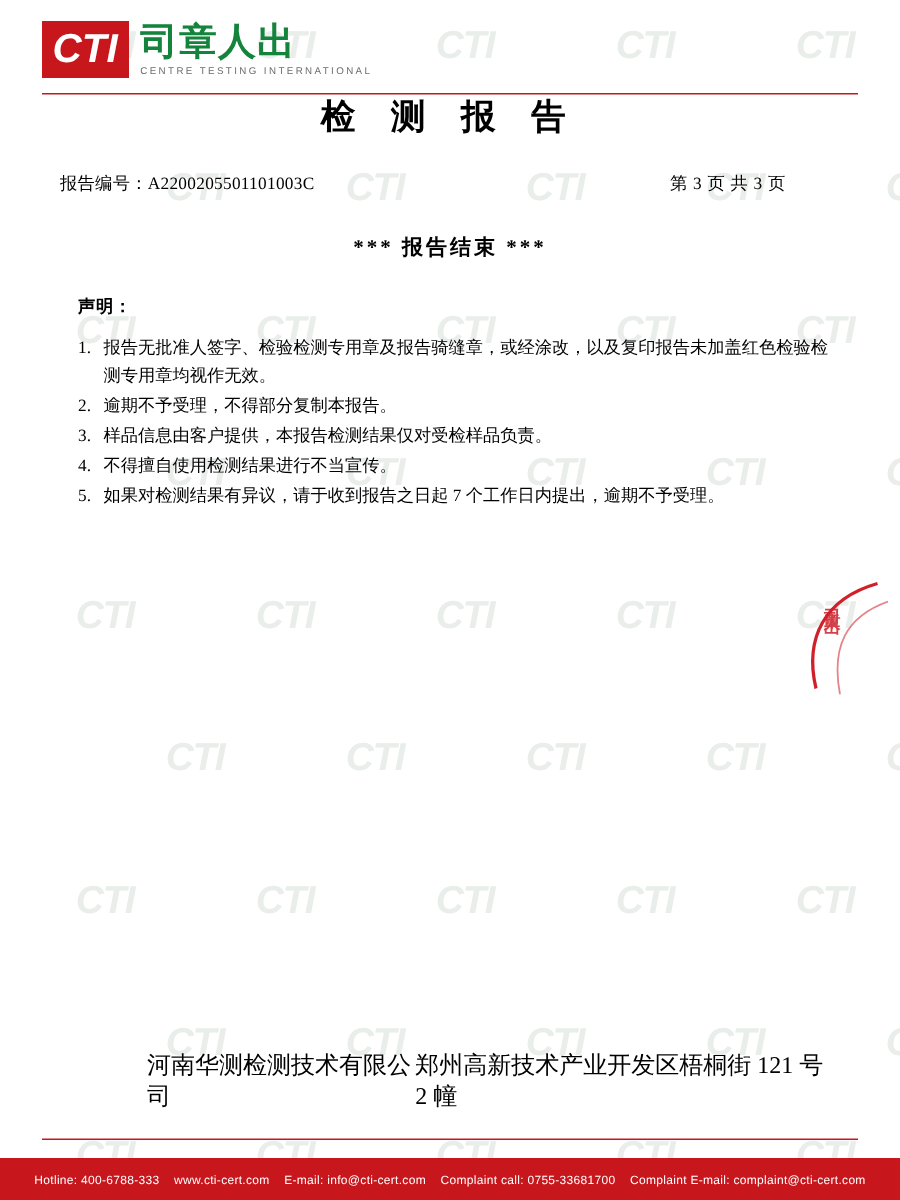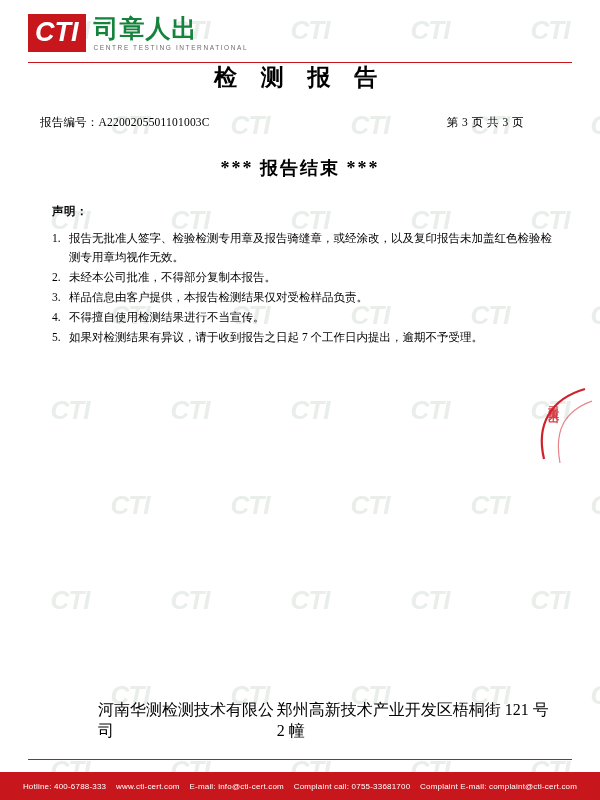--- a/index.html
+++ b/index.html
@@ -118,21 +118,21 @@
   }
   .meta-left { letter-spacing: 0.2px; }
   .meta-right { letter-spacing: 0.5px; margin-right: 36px;}
 
   
   .end-banner {
     position: relative;
     z-index: 2;
     text-align: center;
     margin-top: 26px;
-    font-size: 18px;
+    font-size: 14px;
     font-weight: bold;
     letter-spacing: 2px;
   }
 
   
   .statement {
     position: relative;
     z-index: 2;
     margin: 22px 48px 0 52px;
     font-size: 11.5px;
@@ -293,21 +293,21 @@
 
   <div class="statement">
     <div class="statement-title">声明：</div>
 
     <div class="st-item">
       <div class="st-num">1.</div>
       <div class="st-text">报告无批准人签字、检验检测专用章及报告骑缝章，或经涂改，以及复印报告未加盖红色检验检测专用章均视作无效。</div>
     </div>
     <div class="st-item">
       <div class="st-num">2.</div>
-      <div class="st-text">未经本公司批准，不得部分复制本报告。</div>
+      <div class="st-text">逾期不予受理，不得部分复制本报告。</div>
     </div>
     <div class="st-item">
       <div class="st-num">3.</div>
       <div class="st-text">样品信息由客户提供，本报告检测结果仅对受检样品负责。</div>
     </div>
     <div class="st-item">
       <div class="st-num">4.</div>
       <div class="st-text">不得擅自使用检测结果进行不当宣传。</div>
     </div>
     <div class="st-item">

